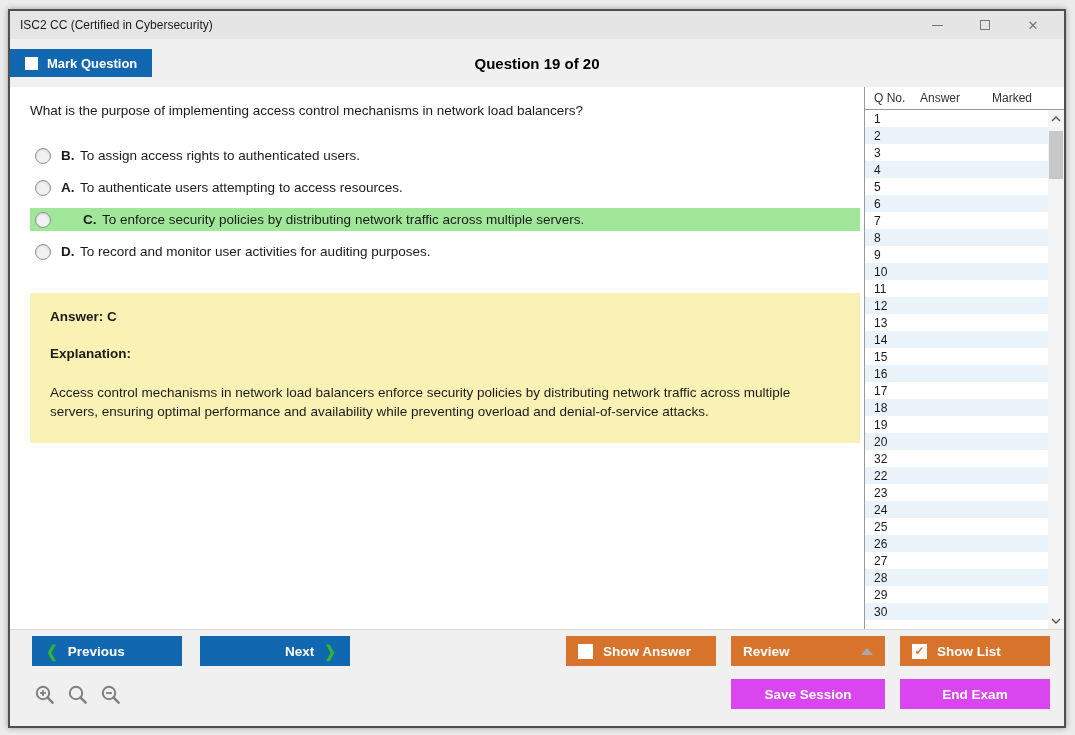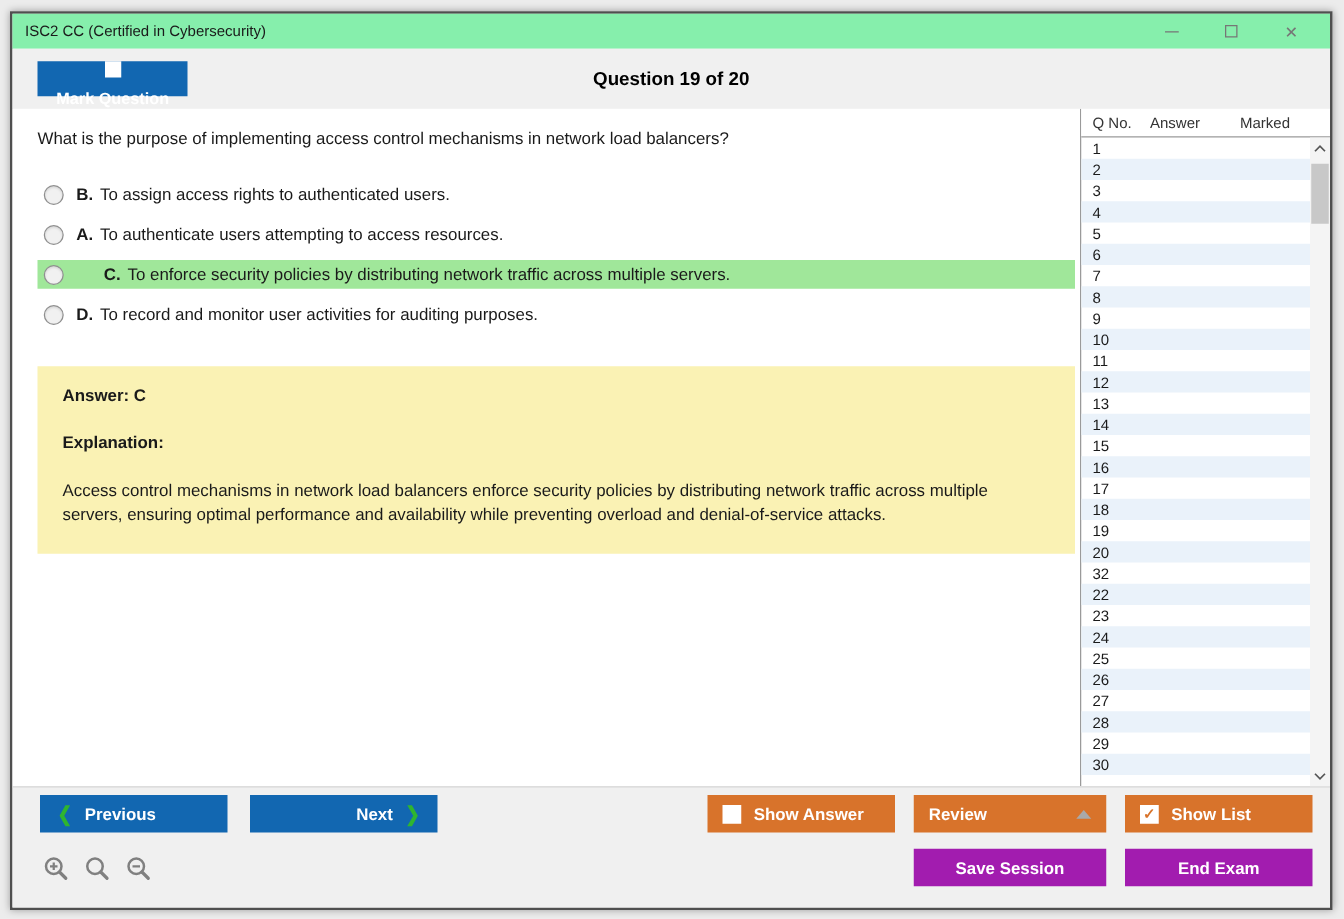--- a/index.html
+++ b/index.html
@@ -6,34 +6,34 @@
   html,body { width:1075px; height:735px; background:#ececec; font-family:"Liberation Sans", sans-serif; overflow:hidden; }
 
   .window {
     position:absolute; left:8px; top:9px; width:1058px; height:719px;
     background:#fff; border:2px solid #4f4f4f;
     box-shadow:0 0 6px rgba(0,0,0,.35);
     display:flex; flex-direction:column;
   }
 
   
-  .titlebar { height:28px; background:#86efac; display:flex; align-items:center; flex:0 0 auto; }
+  .titlebar { height:28px; background:#e5e5e5; display:flex; align-items:center; flex:0 0 auto; }
   .titlebar .title { font-size:12px; color:#1a1a1a; padding-left:10px; flex:1; }
   .win-controls { display:flex; align-items:center; gap:34px; padding-right:24px; }
   .win-btn { width:14px; height:14px; display:flex; align-items:center; justify-content:center; cursor:default; }
   .glyph-min { width:11px; height:0; border-top:1px solid #767676; display:inline-block; }
   .glyph-max { width:10px; height:10px; border:1px solid #767676; display:inline-block; }
   .glyph-close { color:#767676; font-size:13px; line-height:1; }
 
   
   .headerbar { height:48px; background:#f0f0f0; position:relative; display:flex; align-items:center; flex:0 0 auto; }
   .btn-mark {
-    margin-left:20px; height:28px; background:#1267b1; color:#fff; border:none;
+    height:28px; background:#1267b1; color:#fff; border:none;
     font-family:inherit; font-weight:bold; font-size:13px;
-    display:flex; align-items:center; gap:9px; padding:0 15px; cursor:pointer;flex-direction:column;
+    display:flex; align-items:center; gap:9px; padding:0 15px; cursor:pointer;
   }
   .checkbox { width:13px; height:13px; background:#fff; display:inline-flex; align-items:center; justify-content:center; flex:0 0 auto; }
   .checkbox .tick { color:#d8732b; font-size:12px; font-weight:bold; line-height:1; }
   .q-counter {
     position:absolute; left:0; right:0; text-align:center;
     font-size:15px; font-weight:bold; color:#000; pointer-events:none;
   }
 
   
   .main { flex:1 1 auto; display:flex; background:#fff; min-height:0; }
@@ -104,21 +104,21 @@
   .f-right { display:grid; grid-template-columns:150px 154px 150px; grid-template-rows:30px 30px; gap:13px 15px; }
   .btn-orange {
     background:#d8732b; color:#fff; border:none; cursor:pointer;
     font-family:inherit; font-weight:bold; font-size:13.5px;
     display:flex; align-items:center; gap:10px; padding:0 12px;
   }
   .btn-orange .cb { width:15px; height:15px; }
   .btn-orange.review { justify-content:space-between; }
   .tri-up { width:0; height:0; border-left:6px solid transparent; border-right:6px solid transparent; border-bottom:7px solid #a9a9a9; }
   .btn-navy {
-    background:#a21caf; color:#fff; border:none; cursor:pointer;
+    background:#d946ef; color:#fff; border:none; cursor:pointer;
     font-family:inherit; font-weight:bold; font-size:13.5px;
     display:flex; align-items:center; justify-content:center;
   }
   .cell-empty { }
 </style>
 </head>
 <body>
 
 <div class="window">
 

